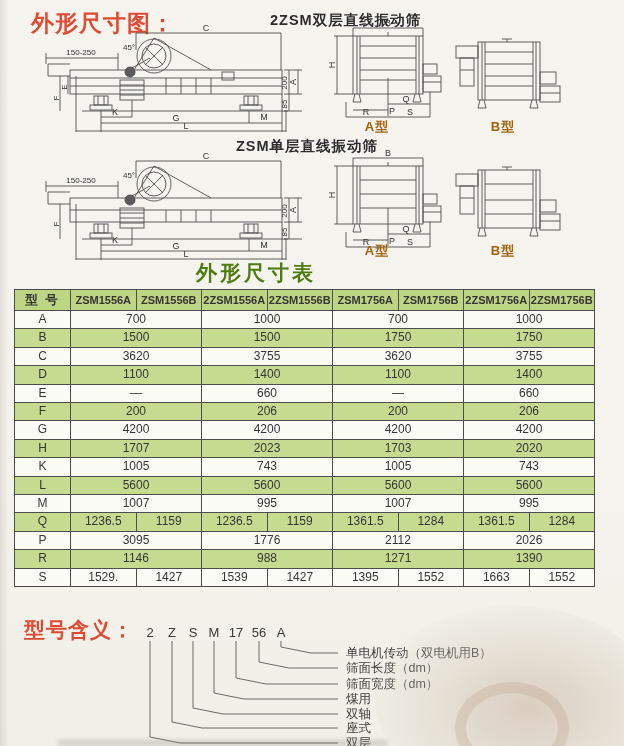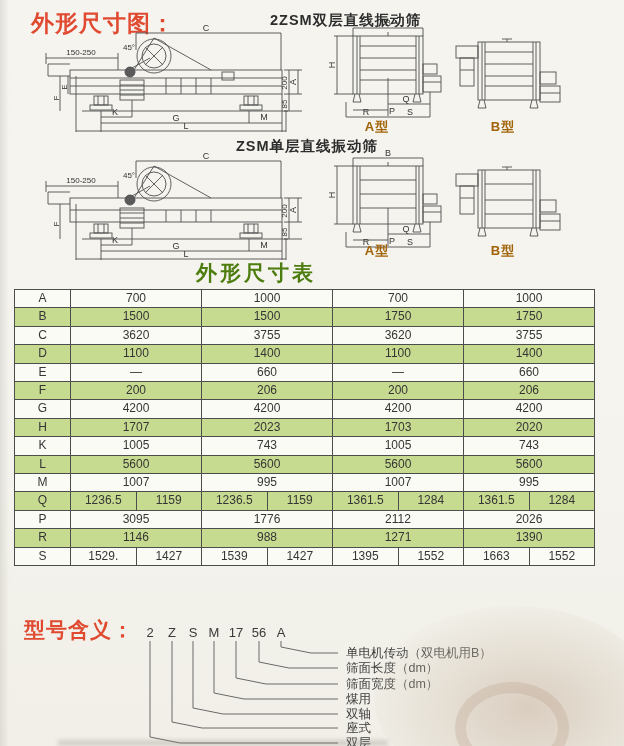--- a/index.html
+++ b/index.html
@@ -370,20 +370,31 @@
       <col>
       <col>
       <col>
       <col>
       <col>
       <col>
       <col>
       <col>
   </colgroup>
   <tbody>
+      <tr class="head">
+        <th>型 号</th>
+        <th>ZSM1556A</th>
+        <th>ZSM1556B</th>
+        <th>2ZSM1556A</th>
+        <th>2ZSM1556B</th>
+        <th>ZSM1756A</th>
+        <th>ZSM1756B</th>
+        <th>2ZSM1756A</th>
+        <th>2ZSM1756B</th>
+      </tr>
       <tr class="w">
         <th>A</th>
         <td colspan="2">700</td>
         <td colspan="2">1000</td>
         <td colspan="2">700</td>
         <td colspan="2">1000</td>
       </tr>
       <tr class="g">
         <th>B</th>
         <td colspan="2">1500</td>

